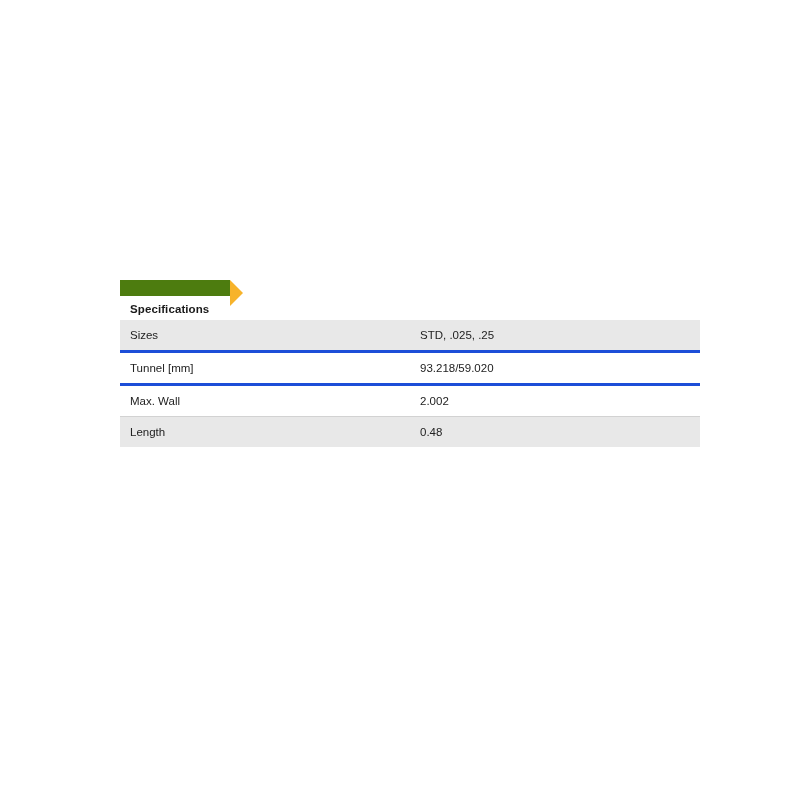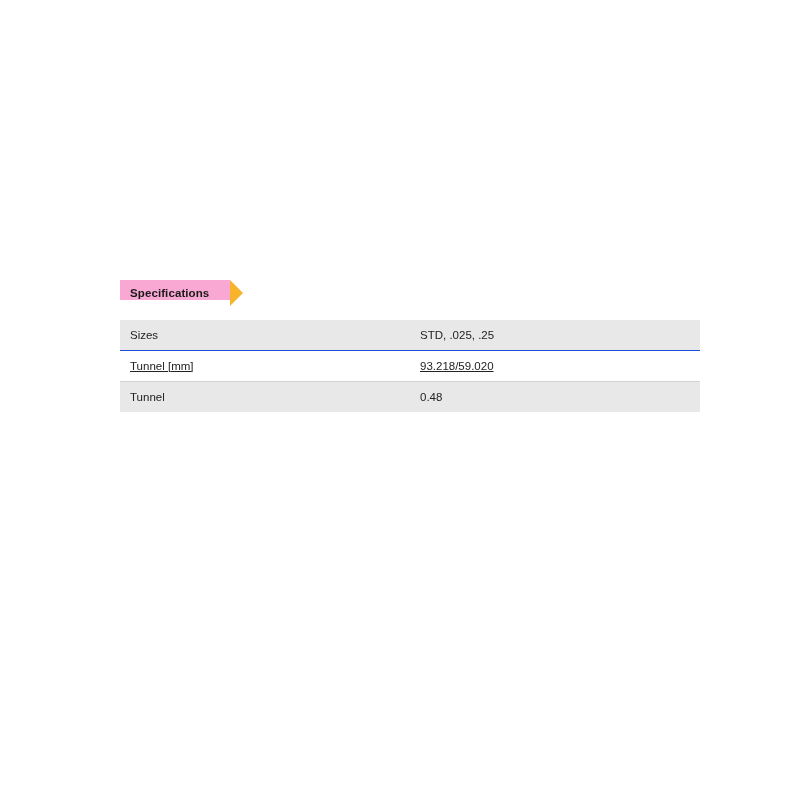--- a/index.html
+++ b/index.html
@@ -25,23 +25,23 @@
     width: 560px;
   }
   
   .banner-wrap {
     position: relative;
     height: 26px;
   }
   .banner {
     position: relative;
     display: inline-block;
-    height: 20px;
-    background: #f9a8d4;
-    padding: 0 14px 0 10px;
+    height: 14px;
+    background: #4d7c0f;
+    padding: 16px 14px 0 10px;
     box-sizing: border-box;
     min-width: 110px;
   }
   .banner-label {
     display: block;
     font-size: 11.5px;
     font-weight: bold;
     color: #1a1a1a;
     line-height: 26px;
     letter-spacing: 0.1px;
@@ -70,22 +70,21 @@
     padding: 0 0 0 10px;
     vertical-align: middle;
     border: none;
   }
   table.spec-table tr.odd td {
     background: #e8e8e8;
   }
   table.spec-table tr.even td {
     background: #ffffff;
     border-bottom: 1px solid #d2d2d2;
-    border-top: 1px solid #1d4ed8;
-    text-decoration: underline;
+    border-top: 3px solid #1d4ed8;
   }
   td.col-label {
     width: 280px;
   }
   td.col-value {
     width: 280px;
   }
 </style>
 </head>
 <body>
@@ -104,22 +103,26 @@
     <table class="spec-table">
       <tbody>
         <tr class="odd">
           <td class="col-label">Sizes</td>
           <td class="col-value">STD, .025, .25</td>
         </tr>
         <tr class="even">
           <td class="col-label">Tunnel [mm]</td>
           <td class="col-value">93.218/59.020</td>
         </tr>
+        <tr class="even">
+          <td class="col-label">Max. Wall</td>
+          <td class="col-value">2.002</td>
+        </tr>
         <tr class="odd">
-          <td class="col-label">Tunnel</td>
+          <td class="col-label">Length</td>
           <td class="col-value">0.48</td>
         </tr>
       </tbody>
     </table>
 
   </div>
 
 </div>
 
 </body></html>

